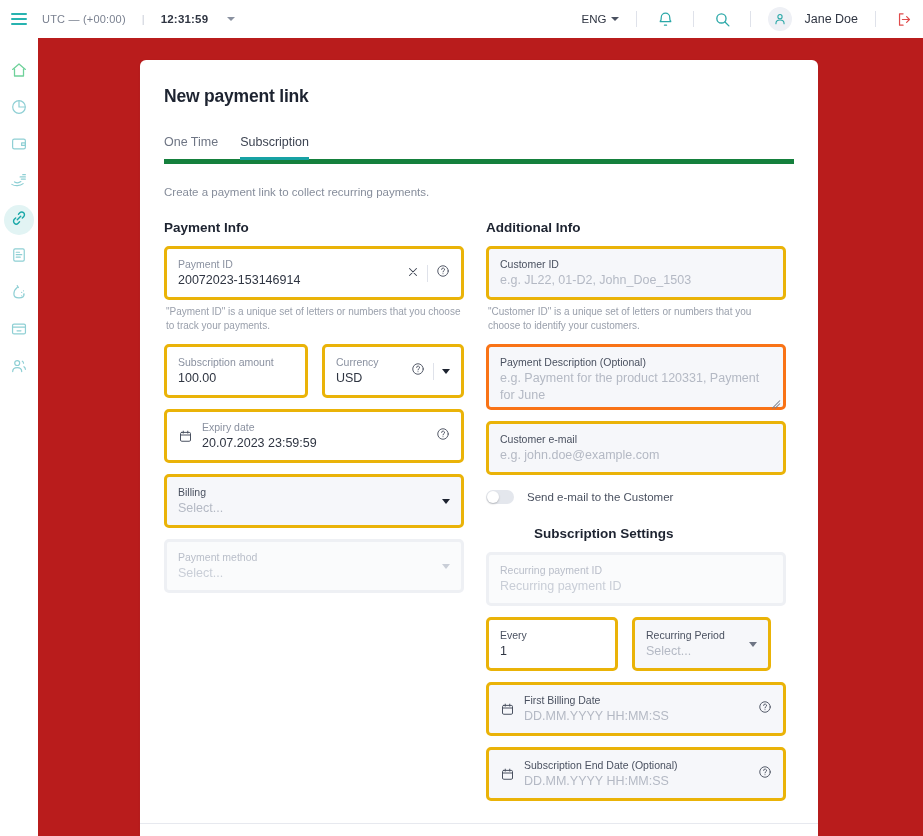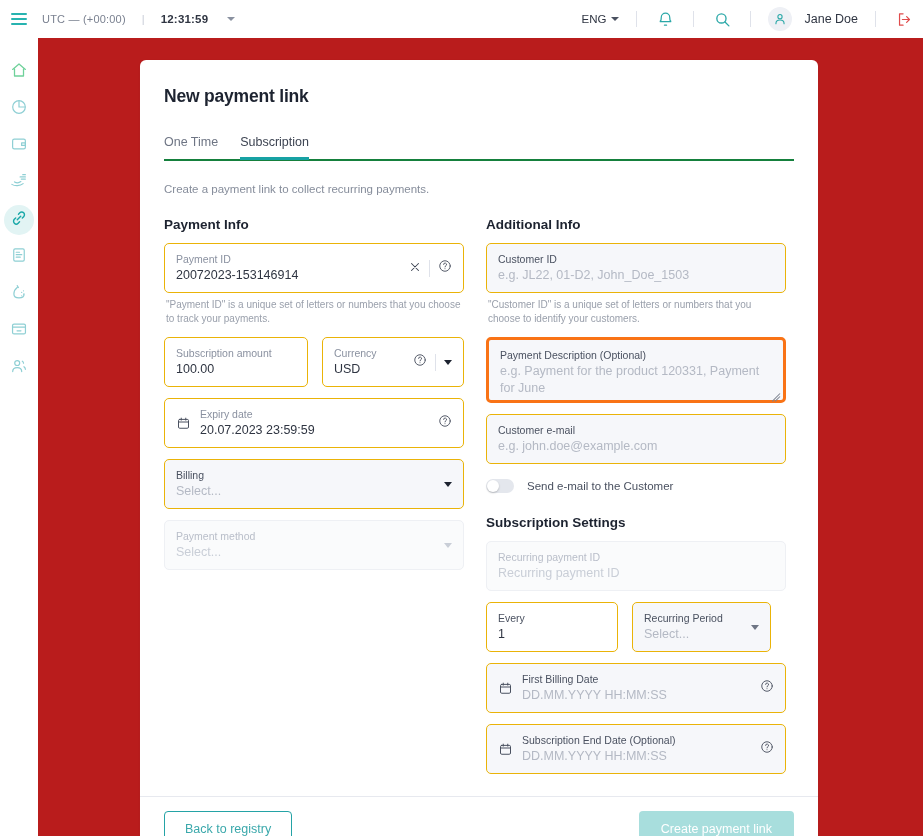--- a/index.html
+++ b/index.html
@@ -61,36 +61,36 @@
     position: absolute; top: 38px; left: 38px;
     width: 885px; height: 798px; background: #b91c1c; overflow: hidden;
   }
   .card {
     position: absolute; left: 102px; top: 22px; width: 678px;
     background: #ffffff; border-radius: 6px;
     box-shadow: 0 1px 3px rgba(40,50,80,.07);
   }
   .card-head { padding: 26px 24px 0 24px; }
   .card-title { font-size: 17.5px; font-weight: bold; color: #1d2330; letter-spacing: -.2px; }
-  .tabs { display: flex; gap: 22px; margin-top: 28px; border-bottom: 2px solid #15803d; }
+  .tabs { display: flex; gap: 22px; margin-top: 28px; border-bottom: 5px solid #15803d; }
   .tab {
     font-size: 12.5px; color: #6e7584; padding-bottom: 8px;
     border-bottom: 3px solid transparent; cursor: pointer; margin-bottom: -1px;
   }
   .tab.active { color: #3d4452; border-bottom-color: #17a2a4; }
   .card-body { padding: 22px 24px 0 24px; }
   .intro { font-size: 11.5px; color: #868d9b; margin-bottom: 22px; }
 
   .cols { display: flex; gap: 22px; }
   .col { width: 300px; }
   .sec-title { font-size: 13.5px; font-weight: bold; color: #1d2330; margin-bottom: 11px; }
 
   
   .field {
-    position: relative; background: #f6f7fa; border: 1px solid #eab308;
+    position: relative; background: #f6f7fa; border: 3px solid #eab308;
     border-radius: 5px; padding: 8px 11px 8px 11px; min-height: 45px;
     display: flex; align-items: center; cursor: text;
   }
   .field.filled { background: #ffffff; }
   .field.disabled { background: #fafbfc; border-color: #eef0f4; cursor: default; }
   .field-inner { flex: 1; min-width: 0; }
   .flabel { display: block; font-size: 10.5px; color: #8a91a0; line-height: 14px; }
   .field.disabled .flabel { color: #b9bec9; }
   .fvalue { display: block; font-size: 12.5px; color: #2f3542; line-height: 17px; margin-top: 1px; }
   .fvalue.ph { color: #b4b9c4; }
@@ -127,21 +127,21 @@
   .switch {
     width: 28px; height: 14px; border-radius: 7px; background: #e4e7ed;
     position: relative; cursor: pointer; flex-shrink: 0;
   }
   .switch .knob {
     position: absolute; left: 1px; top: 1px; width: 12px; height: 12px;
     border-radius: 50%; background: #ffffff; box-shadow: 0 1px 2px rgba(0,0,0,.22);
   }
   .toggle-label { font-size: 11.5px; color: #4a5160; }
 
-  .sec-gap { margin-top: 22px; }
+  .sec-gap { margin-top: 22px; margin-left: 48px; }
 
   .card-foot {
     margin-top: 22px; border-top: 1px solid #e7e9ef;
     padding: 14px 24px 16px 24px; display: flex; align-items: center;
   }
   .btn-ghost {
     border: 1px solid #24a3a6; color: #3aa8ab; background: #fff;
     font-size: 12.5px; border-radius: 4px; padding: 10px 20px; cursor: pointer;
     font-family: "Liberation Sans", sans-serif;
   }

